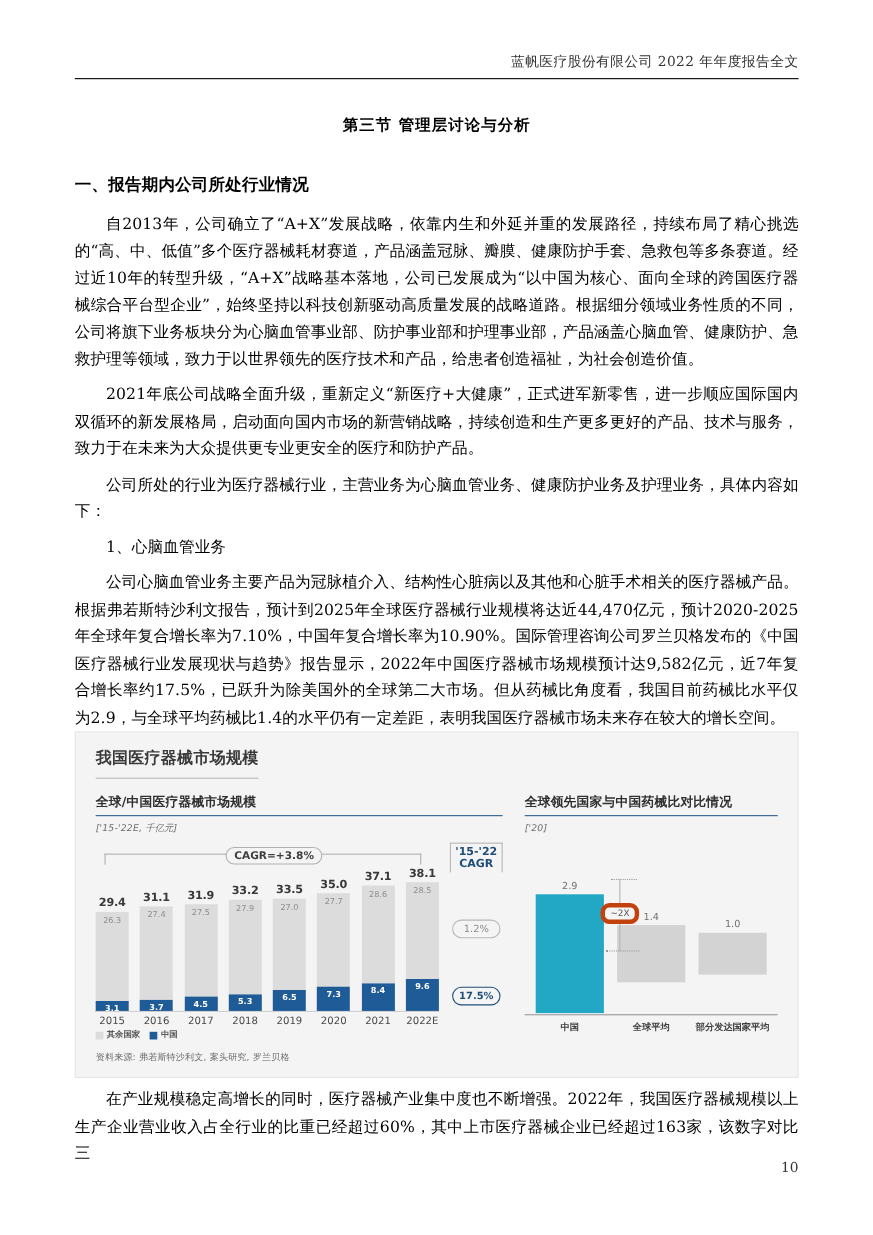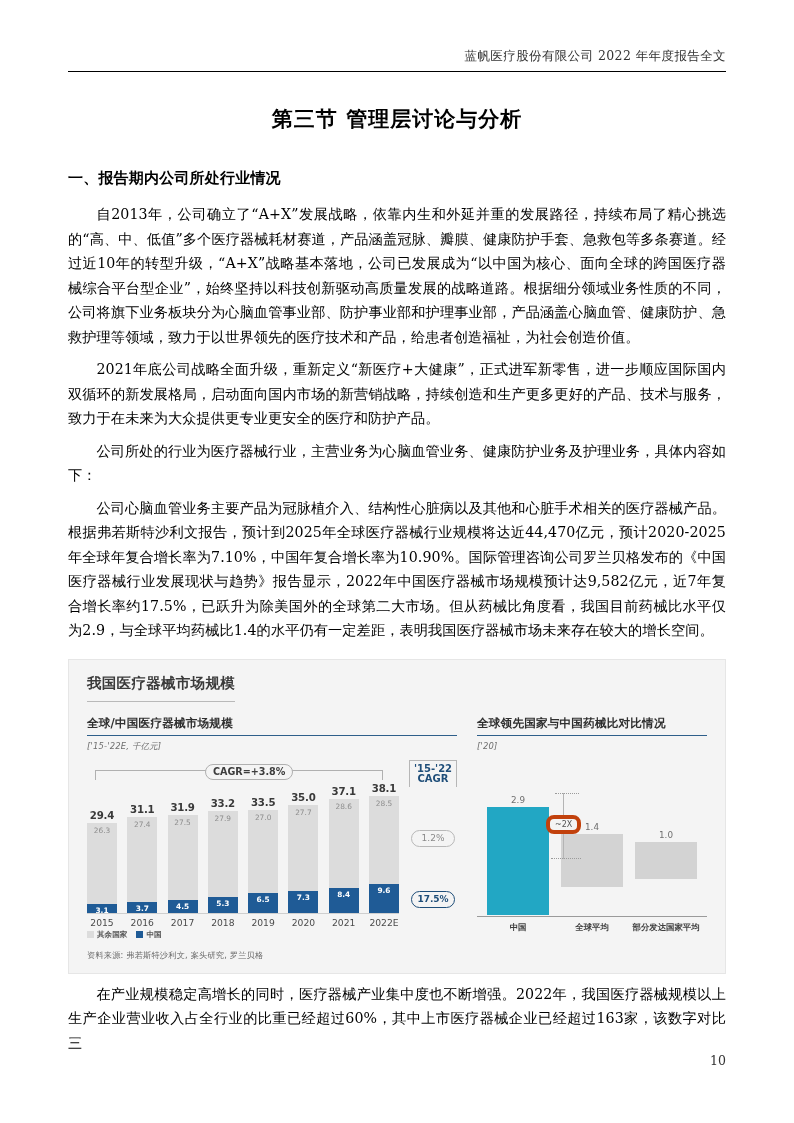--- a/index.html
+++ b/index.html
@@ -34,21 +34,21 @@
     padding-bottom: 6px;
   }
   .header-rule {
     border-bottom: 1.2px solid #000;
     margin-bottom: 4px;
   }
 
   
   .doc-title {
     text-align: center;
-    font-size: 21px;
+    font-size: 14px;
     font-weight: bold;
     letter-spacing: 1px;
     margin-top: 33px;
     margin-bottom: 0;
     font-family: "DejaVu Sans", "Liberation Sans", sans-serif;
   }
   .section-heading {
     font-size: 15px;
     font-weight: bold;
     margin-top: 36px;
@@ -66,21 +66,20 @@
     text-indent: 2em;
     letter-spacing: 0.1px;
   }
   p.body-para.sub-item {
     text-indent: 2em;
   }
   p.first-para { margin-top: 14px; }
 
   
   .infographic {
-    margin-top: 16px;
     background: #f4f4f4;
     border: 1px solid #e6e6e6;
     padding: 14px 18px 12px 18px;
     box-sizing: border-box;
     width: 658px;
     position: relative;
     font-family: "DejaVu Sans", "Liberation Sans", sans-serif;
   }
   .ig-title {
     font-size: 14.5px;
@@ -387,20 +386,21 @@
   <div class="running-header">蓝帆医疗股份有限公司 2022 年年度报告全文</div>
   <div class="header-rule"></div>
 
   <div class="doc-title">第三节 管理层讨论与分析</div>
 
   <div class="section-heading">一、报告期内公司所处行业情况</div>
 
   <p class="body-para first-para">自2013年，公司确立了“A+X”发展战略，依靠内生和外延并重的发展路径，持续布局了精心挑选的“高、中、低值”多个医疗器械耗材赛道，产品涵盖冠脉、瓣膜、健康防护手套、急救包等多条赛道。经过近10年的转型升级，“A+X”战略基本落地，公司已发展成为“以中国为核心、面向全球的跨国医疗器械综合平台型企业”，始终坚持以科技创新驱动高质量发展的战略道路。根据细分领域业务性质的不同，公司将旗下业务板块分为心脑血管事业部、防护事业部和护理事业部，产品涵盖心脑血管、健康防护、急救护理等领域，致力于以世界领先的医疗技术和产品，给患者创造福祉，为社会创造价值。</p>
   <p class="body-para">2021年底公司战略全面升级，重新定义“新医疗+大健康”，正式进军新零售，进一步顺应国际国内双循环的新发展格局，启动面向国内市场的新营销战略，持续创造和生产更多更好的产品、技术与服务，致力于在未来为大众提供更专业更安全的医疗和防护产品。</p>
   <p class="body-para">公司所处的行业为医疗器械行业，主营业务为心脑血管业务、健康防护业务及护理业务，具体内容如下：</p>
+  <p class="body-para sub-item">1、心脑血管业务</p>
   <p class="body-para">公司心脑血管业务主要产品为冠脉植介入、结构性心脏病以及其他和心脏手术相关的医疗器械产品。根据弗若斯特沙利文报告，预计到2025年全球医疗器械行业规模将达近44,470亿元，预计2020-2025年全球年复合增长率为7.10%，中国年复合增长率为10.90%。国际管理咨询公司罗兰贝格发布的《中国医疗器械行业发展现状与趋势》报告显示，2022年中国医疗器械市场规模预计达9,582亿元，近7年复合增长率约17.5%，已跃升为除美国外的全球第二大市场。但从药械比角度看，我国目前药械比水平仅为2.9，与全球平均药械比1.4的水平仍有一定差距，表明我国医疗器械市场未来存在较大的增长空间。</p>
 
   <div class="infographic">
     <div class="ig-title">我国医疗器械市场规模</div>
     <div class="ig-title-rule"></div>
 
     <div class="ig-columns">
 
       <div class="ig-col-left">
         <div class="panel-head">全球/中国医疗器械市场规模</div>

